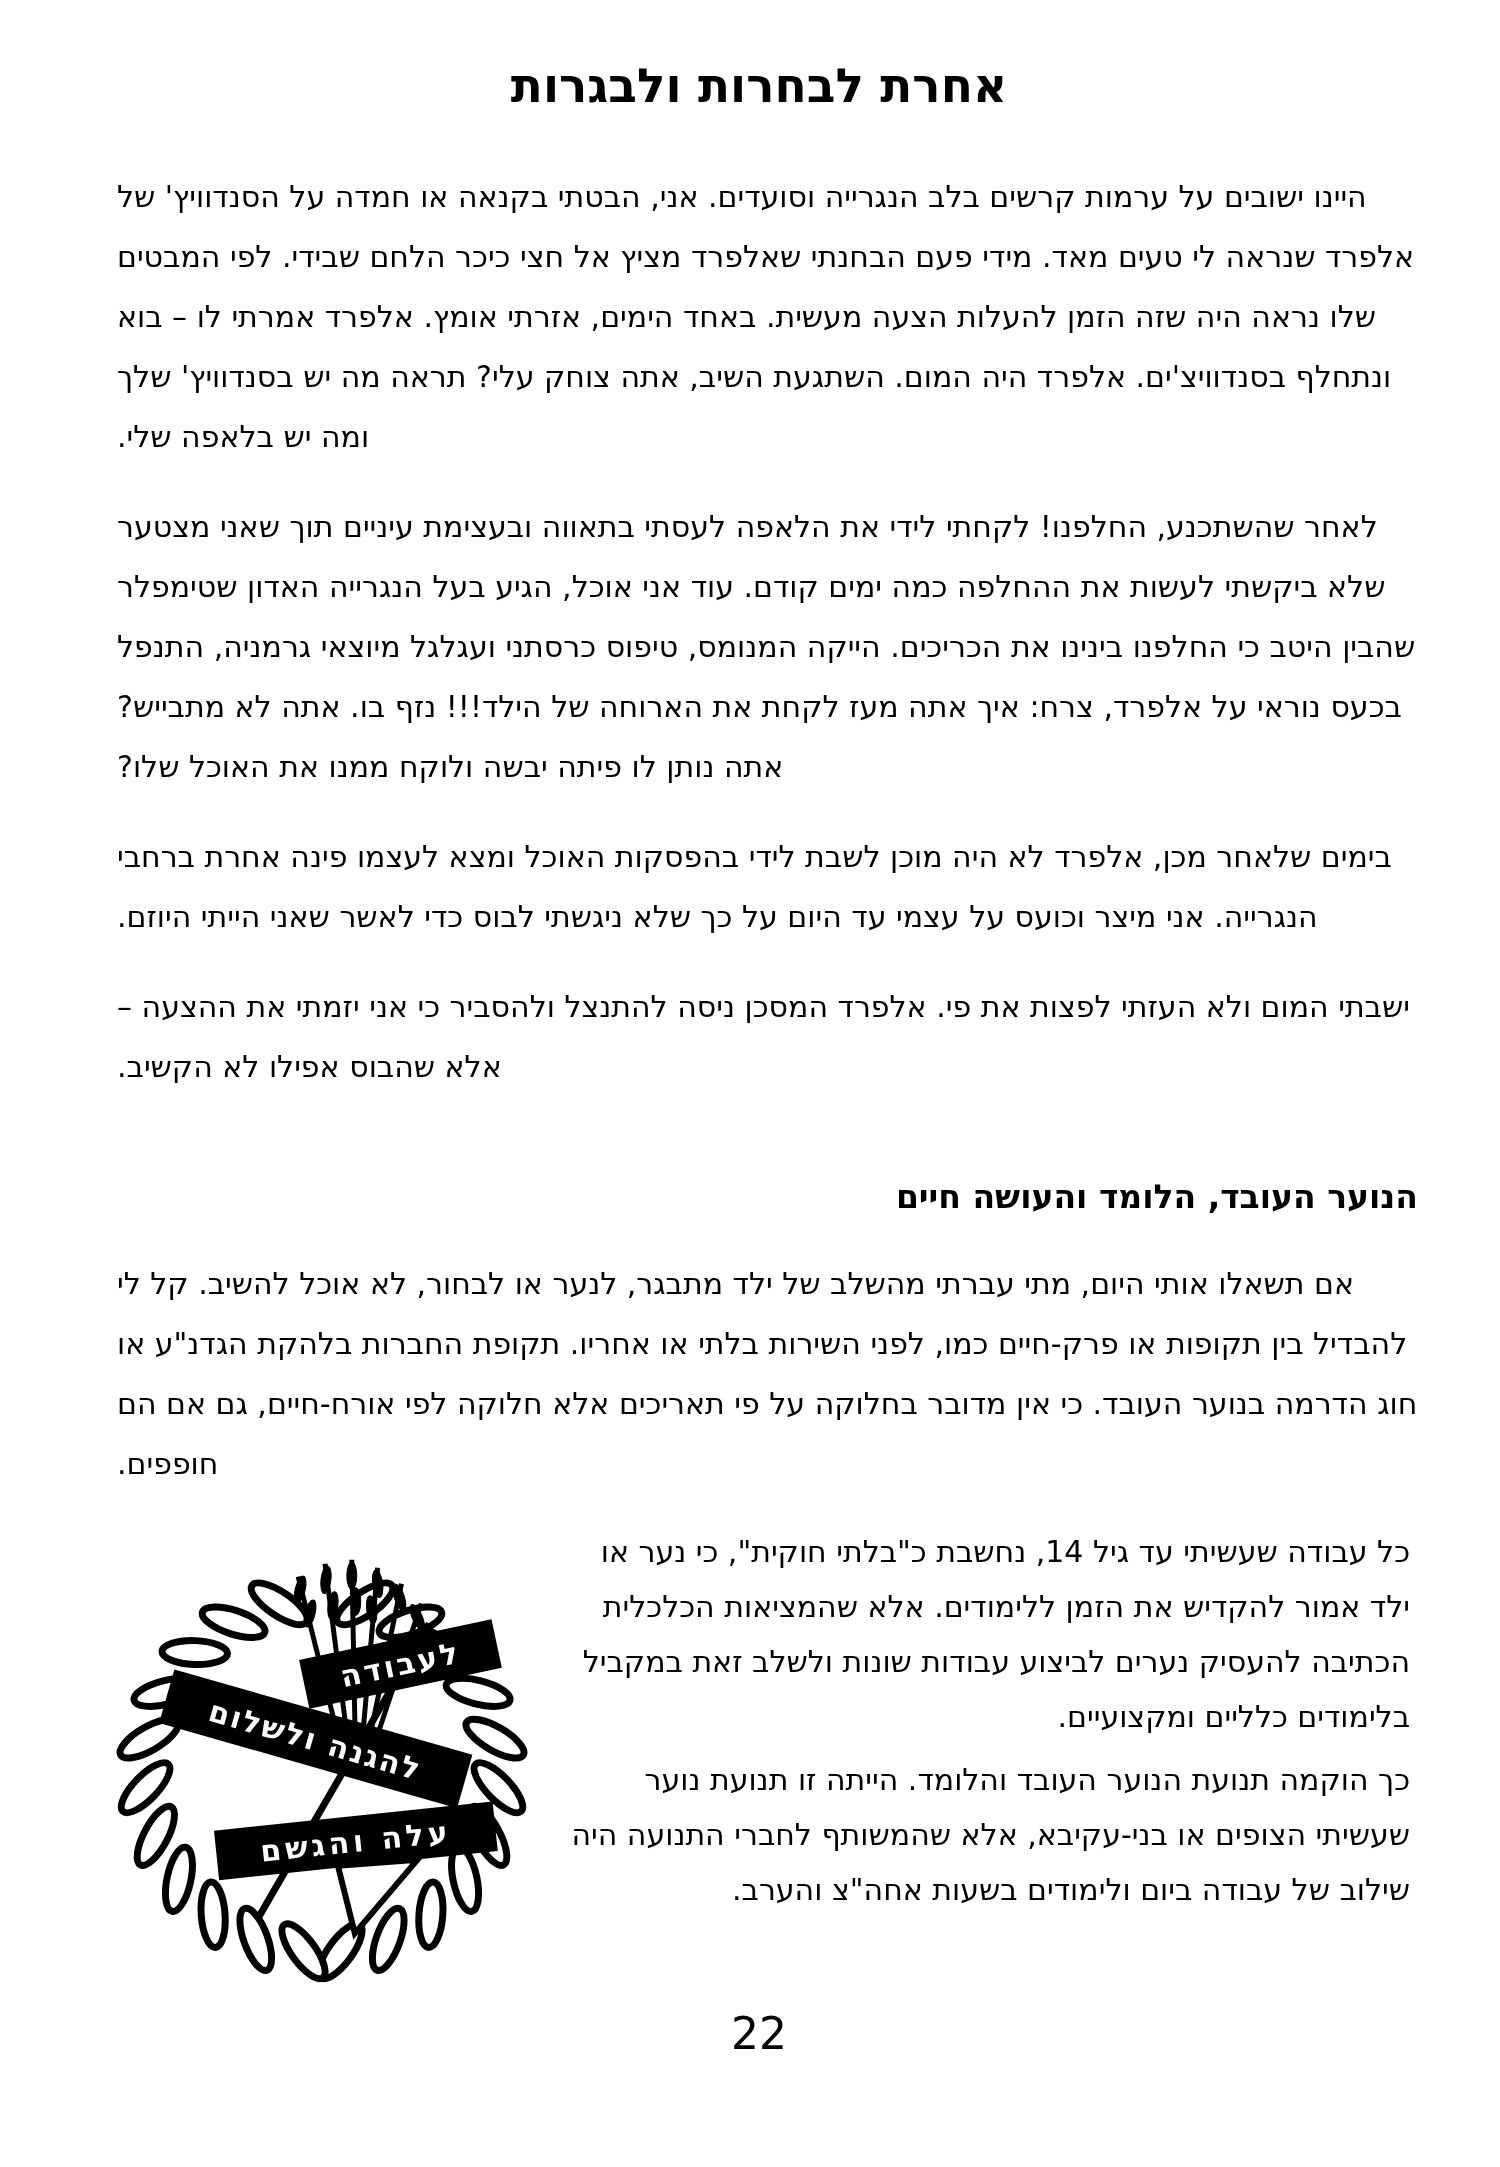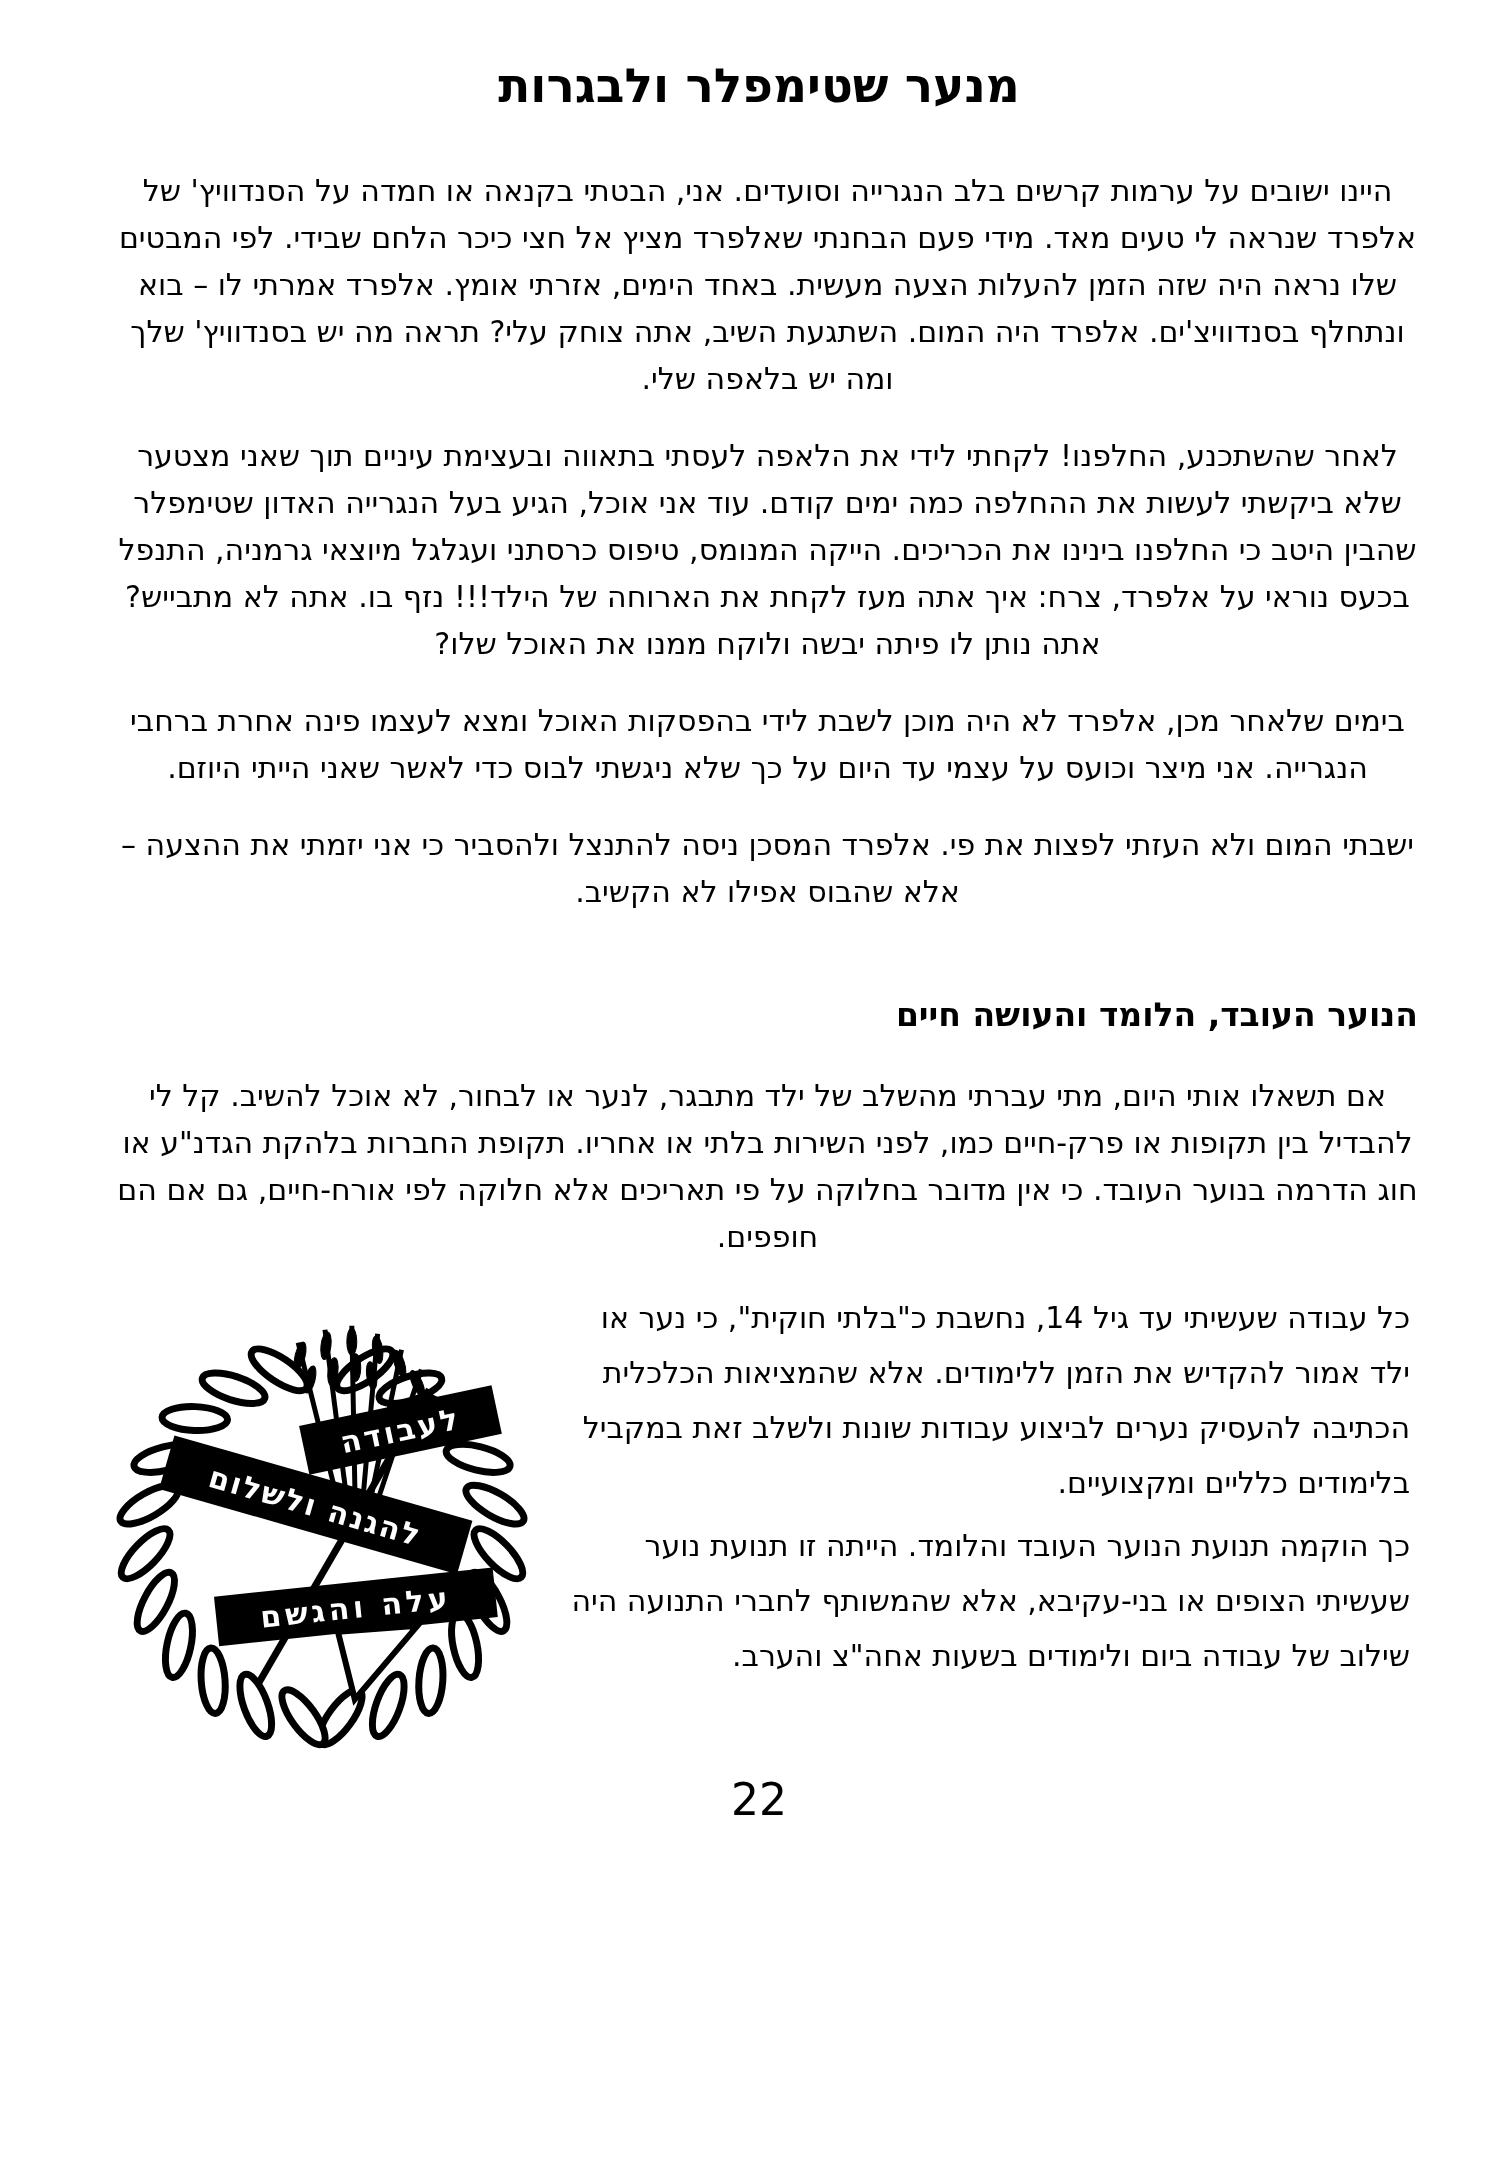--- a/index.html
+++ b/index.html
@@ -10,22 +10,22 @@
     overflow:hidden;
   }
   .page { padding:46px 82px 0 100px; direction:rtl; }
   .title {
     text-align:center;
     font-size:47px; font-weight:bold;
     margin:12px 0 54px 0;
     letter-spacing:0px;
   }
   p.body {
-    font-size:30px; line-height:47px;
-    text-align:center; margin:0 0 30px 17px;
+    font-size:30px; line-height:60px;
+    text-align:left; margin:0 0 30px 17px;
   }
   .section-heading {
     font-size:33px; font-weight:bold;
     text-align:right;
     margin:80px 0 38px 0;
   }
   .figure-section { direction:rtl; margin-top:4px; }
   .figure-section svg.emblem {
     float:left;
     width:445px; height:452px;
@@ -45,21 +45,21 @@
     font-size:44px;
     margin-top:91px;
     direction:ltr;
   }
 </style>
 </head>
 <body>
 
 <div class="page">
 
-  <h1 class="title">מנער שטימפלר ולבגרות</h1>
+  <h1 class="title">אחרת לבחרות ולבגרות</h1>
 
   <div>
       <p class="body">היינו ישובים על ערמות קרשים בלב הנגרייה וסועדים. אני, הבטתי בקנאה או חמדה על הסנדוויץ' של אלפרד שנראה לי טעים מאד. מידי פעם הבחנתי שאלפרד מציץ אל חצי כיכר הלחם שבידי. לפי המבטים שלו נראה היה שזה הזמן להעלות הצעה מעשית. באחד הימים, אזרתי אומץ. אלפרד אמרתי לו – בוא ונתחלף בסנדוויצ'ים. אלפרד היה המום. השתגעת השיב, אתה צוחק עלי? תראה מה יש בסנדוויץ' שלך ומה יש בלאפה שלי.</p>
       <p class="body">לאחר שהשתכנע, החלפנו! לקחתי לידי את הלאפה לעסתי בתאווה ובעצימת עיניים תוך שאני מצטער שלא ביקשתי לעשות את ההחלפה כמה ימים קודם. עוד אני אוכל, הגיע בעל הנגרייה האדון שטימפלר שהבין היטב כי החלפנו בינינו את הכריכים. הייקה המנומס, טיפוס כרסתני ועגלגל מיוצאי גרמניה, התנפל בכעס נוראי על אלפרד, צרח: איך אתה מעז לקחת את הארוחה של הילד!!! נזף בו. אתה לא מתבייש? אתה נותן לו פיתה יבשה ולוקח ממנו את האוכל שלו?</p>
       <p class="body">בימים שלאחר מכן, אלפרד לא היה מוכן לשבת לידי בהפסקות האוכל ומצא לעצמו פינה אחרת ברחבי הנגרייה. אני מיצר וכועס על עצמי עד היום על כך שלא ניגשתי לבוס כדי לאשר שאני הייתי היוזם.</p>
       <p class="body">ישבתי המום ולא העזתי לפצות את פי. אלפרד המסכן ניסה להתנצל ולהסביר כי אני יזמתי את ההצעה – אלא שהבוס אפילו לא הקשיב.</p>
     </div>
 
   <h2 class="section-heading">הנוער העובד, הלומד והעושה חיים</h2>
 

